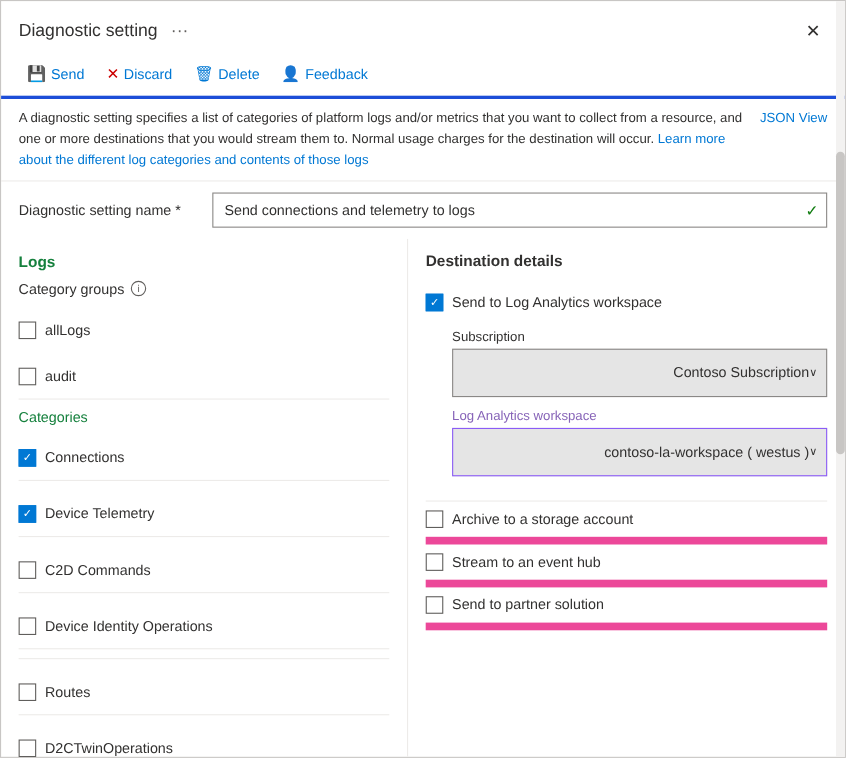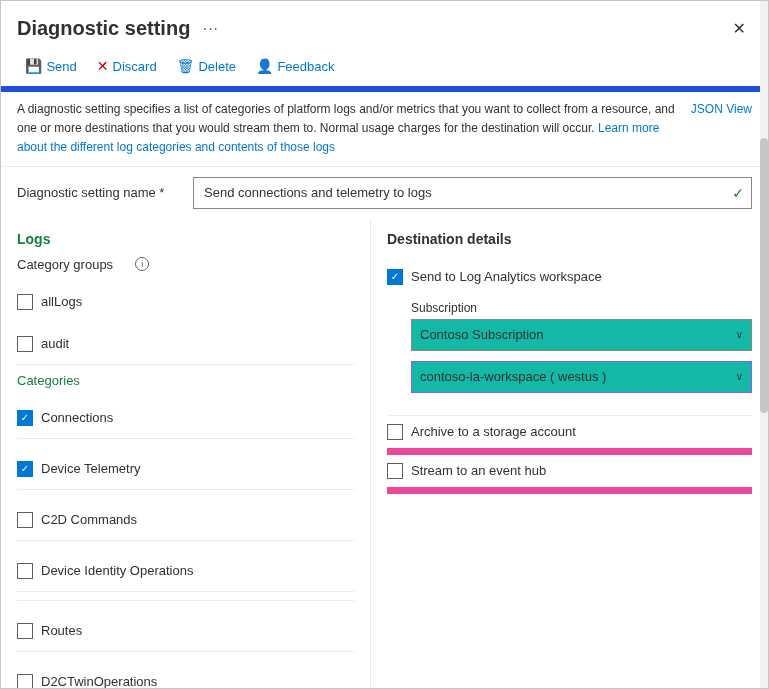--- a/index.html
+++ b/index.html
@@ -31,22 +31,22 @@
       border-bottom: none;
     }
 
     .dialog-title-area {
       display: flex;
       align-items: center;
       gap: 8px;
     }
 
     .dialog-title {
-      font-size: 20px;
-      font-weight: 700;
+      font-size: 16px;
+      font-weight: 400;
       color: #323130;
     }
 
     .ellipsis-btn {
       background: none;
       border: none;
       cursor: pointer;
       font-size: 16px;
       color: #605e5c;
       padding: 2px 4px;
@@ -88,21 +88,21 @@
 
     .toolbar-btn .icon {
       font-size: 14px;
     }
 
     .info-bar {
       padding: 8px 16px;
       font-size: 12px;
       color: #323130;
       line-height: 1.5;
-      border-top: 6px solid #1d4ed8;
+      border-top: 3px solid #1d4ed8;
     }
 
     .info-bar-inner {
       display: flex;
       justify-content: space-between;
       align-items: flex-start;
     }
 
     .info-text {
       flex: 1;
@@ -180,21 +180,21 @@
     .section-title {
       font-size: 14px;
       font-weight: 600;
       color: #15803d;
       margin-bottom: 10px;
     }
 
     .category-group-header {
       display: flex;
       align-items: center;
-      gap: 22px;
+      gap: 6px;
       margin-bottom: 8px;
       font-size: 13px;
       font-weight: 400;
     }
 
     .info-icon {
       width: 14px;
       height: 14px;
       border: 1px solid #605e5c;
       border-radius: 50%;
@@ -288,26 +288,26 @@
       color: #323130;
       margin-bottom: 4px;
     }
 
     .field-label.purple {
       color: #8764b8;
     }
 
     .dropdown {
       width: 100%;
-      height: 32px;
+      height: 44px;
       border: 1px solid #8a8886;
-      background: #14b8a6;
-      display: flex;
-      align-items: center;
-      justify-content: space-between;
+      background: #e5e5e5;
+      display: flex;
+      align-items: center;
+      justify-content: flex-end;
       padding: 0 8px;
       cursor: pointer;
       font-size: 13px;
       margin-bottom: 10px;
     }
 
     .dropdown.purple-border {
       border: 1px solid #8b5cf6;
     }
 
@@ -463,37 +463,42 @@
         <div class="dest-item-header">
           <div class="checkbox checked" style="background:#0078d4;border-color:#0078d4;color:#fff;">✓</div>
           <span>Send to Log Analytics workspace</span>
         </div>
         <div class="dest-fields">
           <div class="field-label">Subscription</div>
           <div class="dropdown">
             <span>Contoso Subscription</span>
             <span class="chevron-down">∨</span>
           </div>
+          <div class="field-label purple">Log Analytics workspace</div>
           <div class="dropdown purple-border">
             <span>contoso-la-workspace ( westus )</span>
             <span class="chevron-down">∨</span>
           </div>
         </div>
       </div>
 
       <div class="dest-item">
         <div class="checkbox"></div>
         <span>Archive to a storage account</span>
       </div>
 
       <div class="dest-item">
         <div class="checkbox"></div>
         <span>Stream to an event hub</span>
       </div>
 
+      <div class="dest-item">
+        <div class="checkbox"></div>
+        <span>Send to partner solution</span>
+      </div>
     </div>
 
     <div class="scrollbar">
       <div class="scrollbar-thumb"></div>
     </div>
 
   </div>
 </div>
 
 </body></html>

